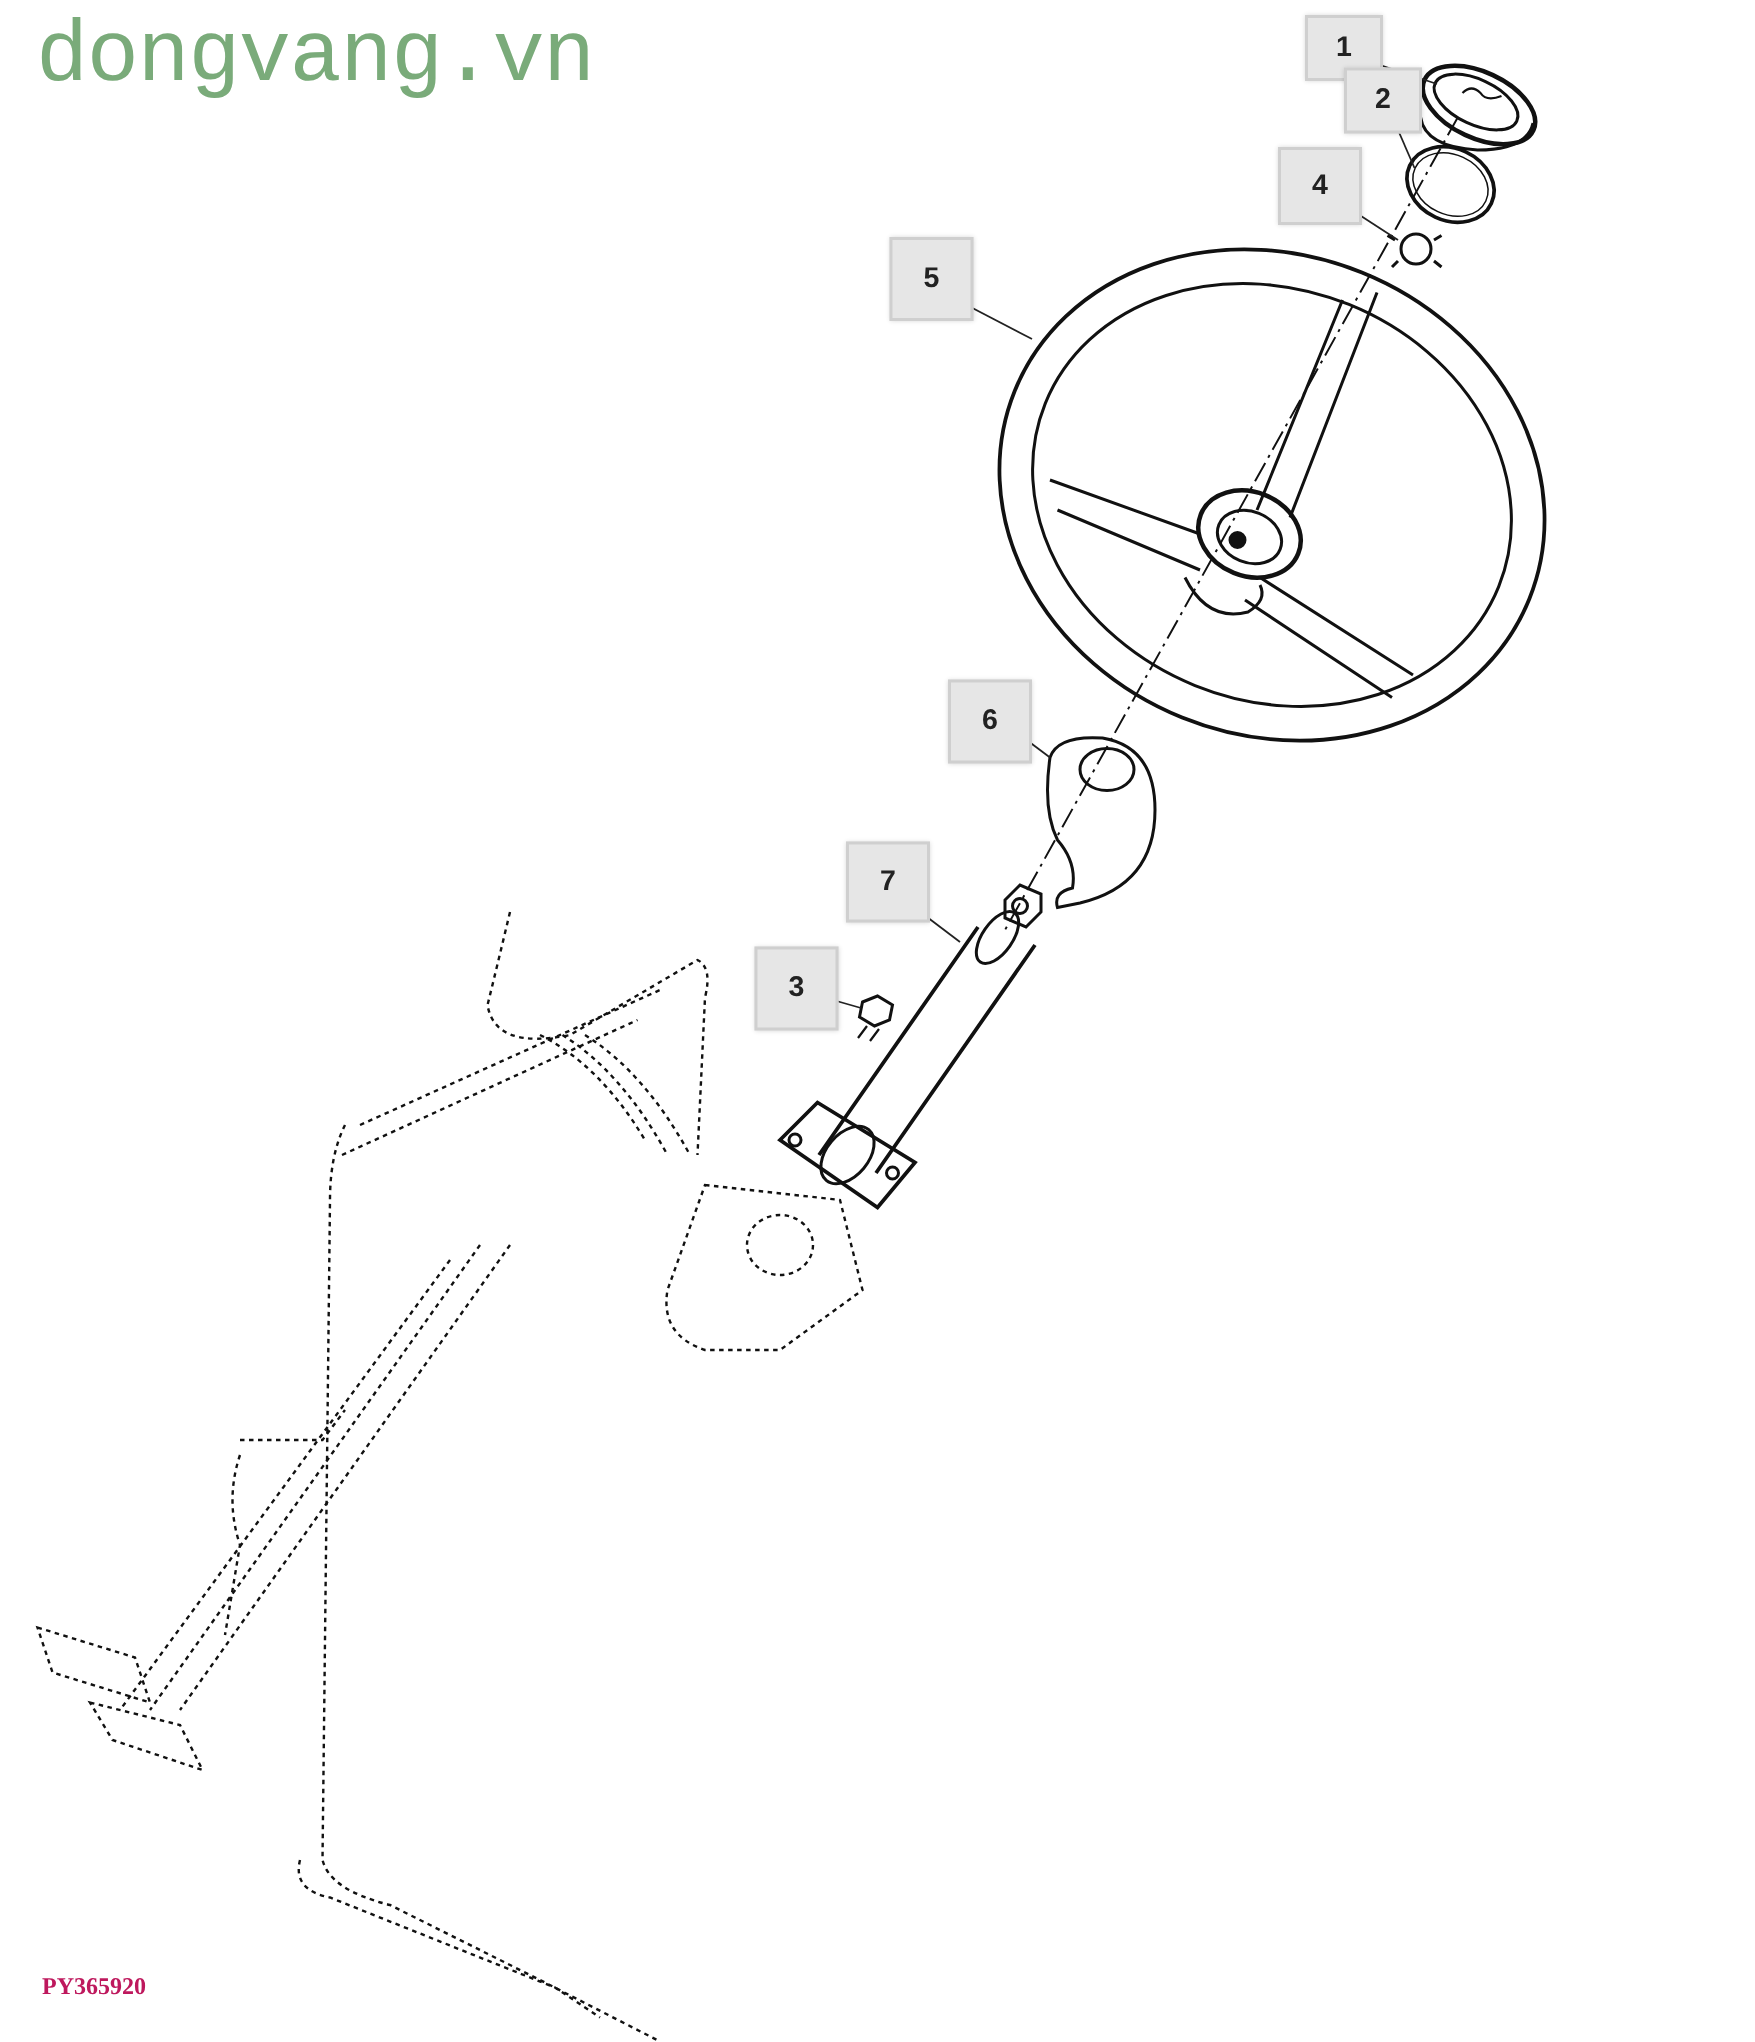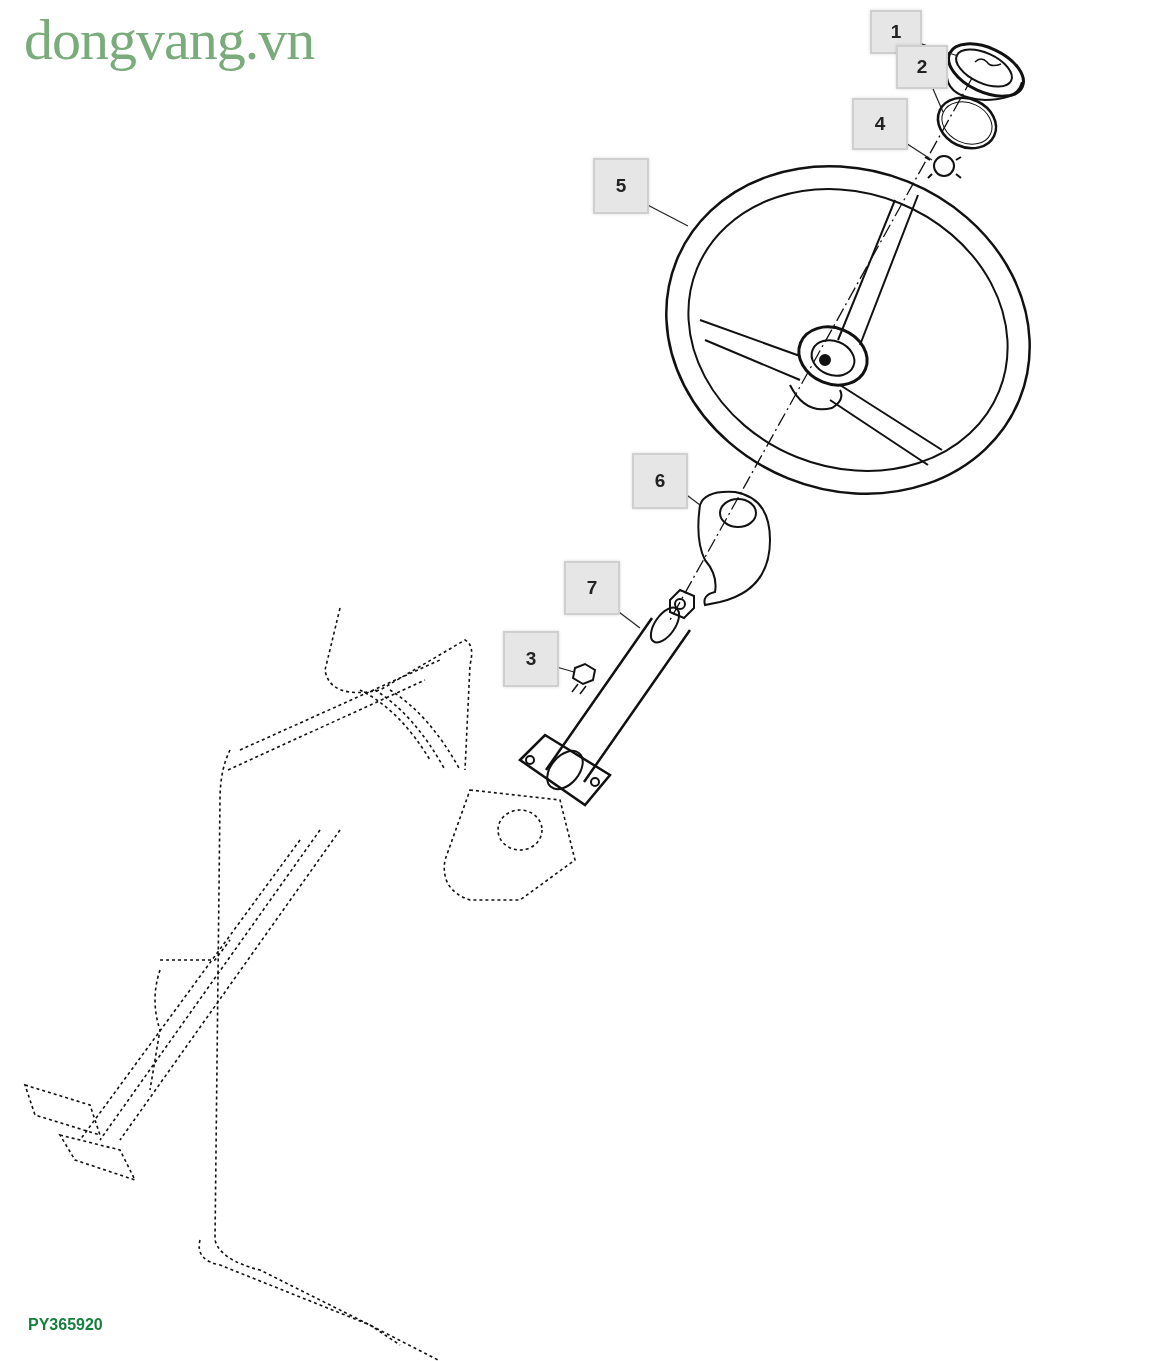--- a/index.html
+++ b/index.html
@@ -1,18 +1,18 @@
 <!DOCTYPE html>
 <html><head>
 <meta charset="utf-8">
 <style>
   html, body { margin: 0; padding: 0; background: #ffffff; }
   body { width: 1170px; height: 1361px; position: relative; overflow: hidden; font-family: "DejaVu Sans", sans-serif; }
-  .watermark { position: absolute; left: 24px; top: 6px; font-family: Liberation Serif, serif; font-size: 58px; color: #7aab7a; letter-spacing: -1px; }
-  .figure-id { position: absolute; left: 28px; top: 1316px; font-family: Liberation Sans, sans-serif; font-weight: bold; font-size: 16px; color: #15803d; }
+  .watermark { position: absolute; left: 24px; top: 6px; font-family: Liberation Mono, monospace; font-size: 58px; color: #7aab7a; letter-spacing: -1px; }
+  .figure-id { position: absolute; left: 28px; top: 1316px; font-family: Liberation Serif, serif; font-weight: bold; font-size: 16px; color: #be185d; }
   svg.diagram { position: absolute; left: 0; top: 0; }
   .callout { position: absolute; width: 52px; height: 44px; background: #e6e6e6; border: 2px solid #cfcfcf; box-sizing: border-box; display: flex; align-items: center; justify-content: center; font-family: "Liberation Sans", sans-serif; font-weight: bold; font-size: 19px; color: #222; cursor: pointer; box-shadow: 0 0 3px rgba(0,0,0,0.15); }
 </style>
 </head>
 <body>
 
 <div class="watermark">dongvang.vn</div>
 
 <svg class="diagram" width="1170" height="1361" viewBox="0 0 1170 1361" xmlns="http://www.w3.org/2000/svg">
   <g fill="none" stroke="#111" stroke-width="2">

